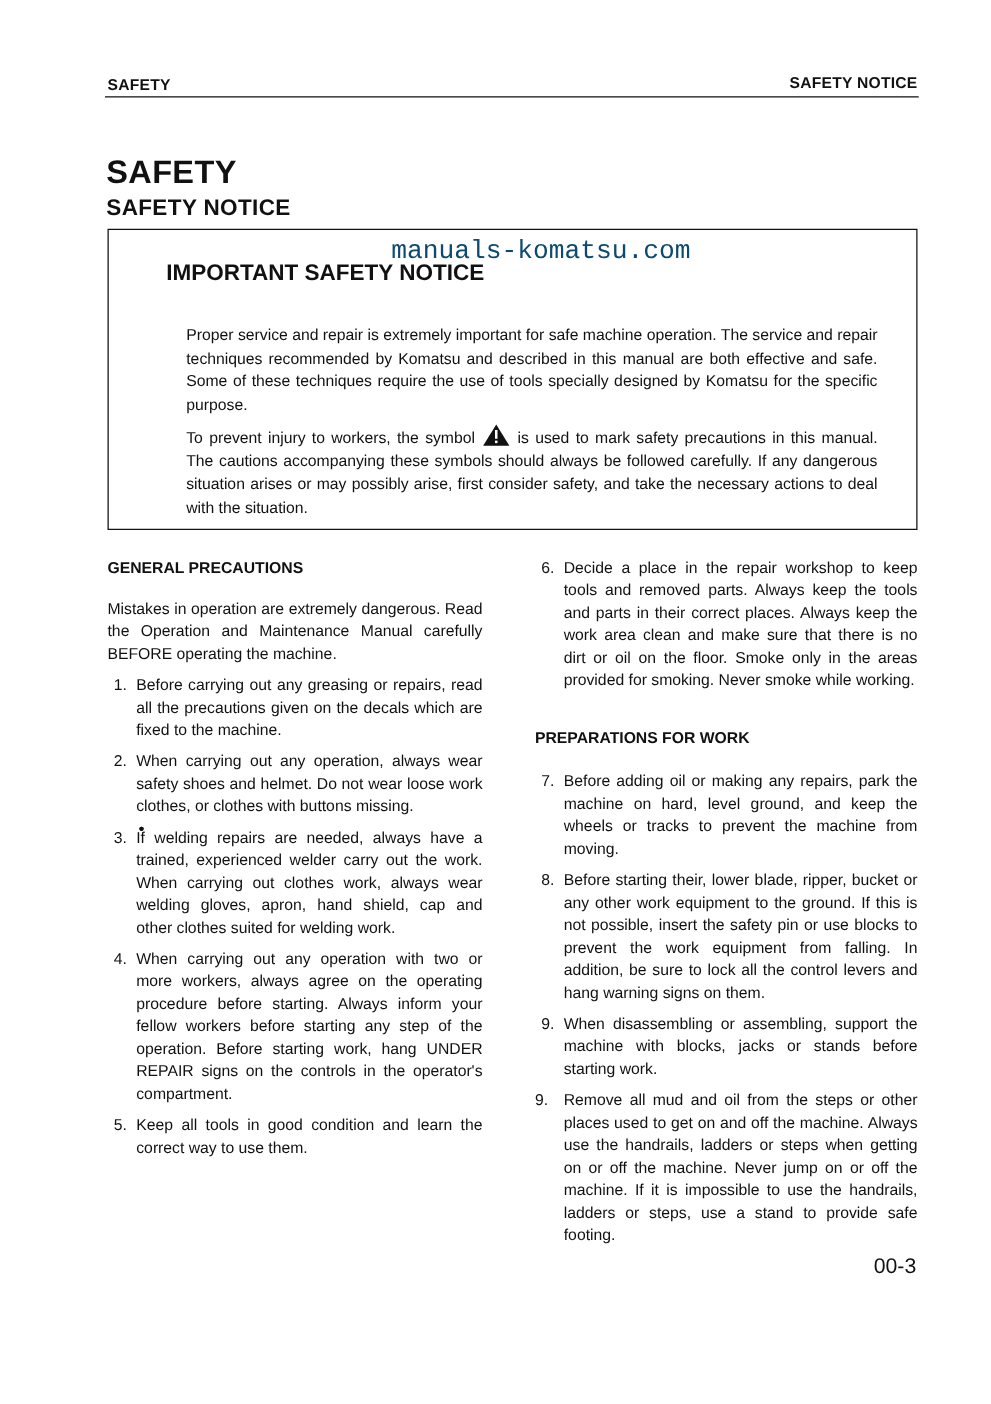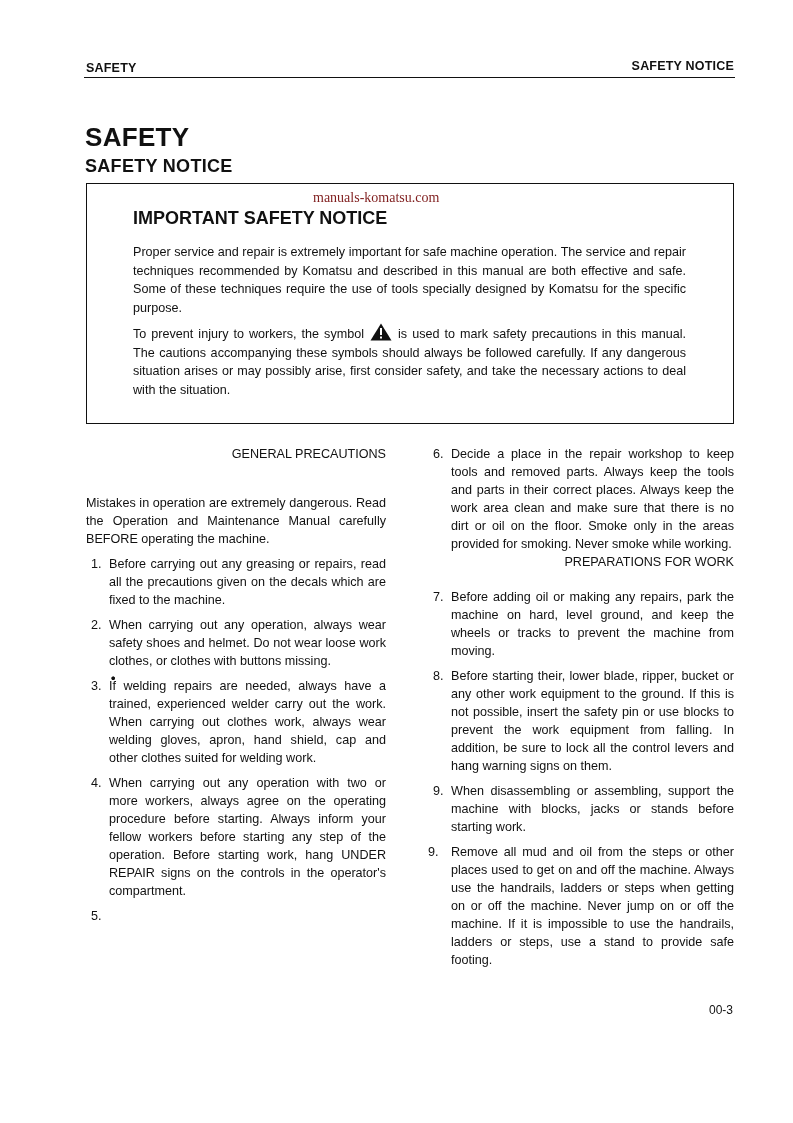--- a/index.html
+++ b/index.html
@@ -3,37 +3,37 @@
 <meta charset="utf-8">
 <style>
   html, body { margin:0; padding:0; background:#ffffff; }
   body { width:793px; height:1123px; position:relative; overflow:hidden; color:#111; font-family:"Liberation Sans", sans-serif; }
   .hdr-left { position:absolute; left:86px; top:61px; font-size:12.5px; font-weight:bold; letter-spacing:0.2px; }
   .hdr-right { position:absolute; right:59px; top:59px; font-size:12.5px; font-weight:bold; letter-spacing:0.2px; }
   .hdr-rule { position:absolute; left:84px; top:77px; width:651px; height:0; border-top:1.5px solid #111; }
   .title { position:absolute; left:85px; top:122px; font-size:26px; font-weight:bold; letter-spacing:0.3px; }
   .subtitle { position:absolute; left:85px; top:156px; font-size:18px; font-weight:bold; letter-spacing:0.3px; }
   .notice-box { position:absolute; left:86px; top:183px; width:648px; height:241px; border:1.5px solid #111; box-sizing:border-box; }
-  .watermark { position:absolute; left:313px; top:190px; font-size:14px; color:#7f1d1d; font-family:Liberation Serif, serif; }
+  .watermark { position:absolute; left:313px; top:190px; font-size:21px; color:#0c4a6e; font-family:Liberation Mono, monospace; }
   .notice-title { position:absolute; left:133px; top:208px; font-size:18px; font-weight:bold; }
-  .notice-p { position:absolute; left:133px; width:553px; font-size:12.6px; line-height:18.7px; text-align:justify; margin:0; }
+  .notice-p { position:absolute; left:133px; width:553px; font-size:12.6px; line-height:18.7px; text-align:justify; margin:16px; }
   .notice-p1 { top:243px; }
   .notice-p2 { top:323px; }
   .warn-icon { display:inline-block; width:22px; height:18px; vertical-align:-3px; margin:0 1px; }
   .col { position:absolute; width:300px; font-size:12.6px; line-height:18px; }
   .col-left { left:86px; top:445px; }
   .col-right { left:428px; top:445px; width:306px; }
-  .section-head { font-size:12.6px; font-weight:normal; margin:0;text-align:right; }
+  .section-head { font-size:12.6px; font-weight:bold; margin:0; }
   .para { text-align:justify; margin:0; }
   .item { position:relative; padding-left:23px; text-align:justify; margin:0; }
   .item .num { position:absolute; left:5px; top:0; }
   .item.wide .num { left:0; }
   .bullet { position:relative; padding-left:16px; text-align:justify; margin:0; }
   .bullet .dot { position:absolute; left:2px; top:0; }
-  .page-num { position:absolute; right:60px; top:1003px; font-size:12px; }
+  .page-num { position:absolute; right:60px; top:1003px; font-size:17px; }
 </style>
 </head>
 <body>
 
 <div class="hdr-left">SAFETY</div>
 <div class="hdr-right">SAFETY NOTICE</div>
 <div class="hdr-rule"></div>
 
 <div class="title">SAFETY</div>
 <div class="subtitle">SAFETY NOTICE</div>
@@ -44,21 +44,21 @@
 
 <p class="notice-p notice-p1">Proper service and repair is extremely important for safe machine operation. The service and repair techniques recommended by Komatsu and described in this manual are both effective and safe. Some of these techniques require the use of tools specially designed by Komatsu for the specific purpose.</p>
 <p class="notice-p notice-p2"><span>To prevent injury to workers, the symbol</span> <span class="warn-icon"><svg width="22" height="18" viewBox="0 0 22 18">
         <polygon points="11,0.5 21.5,17.5 0.5,17.5" fill="#111"></polygon>
         <rect x="10" y="5" width="2" height="7" fill="#fff"></rect>
         <rect x="10" y="13.5" width="2" height="2" fill="#fff"></rect>
       </svg></span> <span>is used to mark safety precautions in this manual. The cautions accompanying these symbols should always be followed carefully. If any dangerous situation arises or may possibly arise, first consider safety, and take the necessary actions to deal with the situation.</span></p>
 
 <div class="col col-left">
   <p class="section-head">GENERAL PRECAUTIONS</p>
-  <p class="para" style="margin-top:31px;">Mistakes in operation are extremely dangerous. Read the Operation and Maintenance Manual carefully BEFORE operating the machine.</p>
+  <p class="para" style="margin-top:15px;">Mistakes in operation are extremely dangerous. Read the Operation and Maintenance Manual carefully BEFORE operating the machine.</p>
 
   <div class="item" style="margin-top:7px;">
     <span class="num">1.</span>
     <span>Before carrying out any greasing or repairs, read all the precautions given on the decals which are fixed to the machine.</span>
   </div>
 
   <div class="item" style="margin-top:7px;">
     <span class="num">2.</span>
     <span>When carrying out any operation, always wear safety shoes and helmet. Do not wear loose work clothes, or clothes with buttons missing.</span>
     <div class="bullet">
@@ -74,30 +74,31 @@
     <span>If welding repairs are needed, always have a trained, experienced welder carry out the work. When carrying out clothes work, always wear welding gloves, apron, hand shield, cap and other clothes suited for welding work.</span>
   </div>
 
   <div class="item" style="margin-top:7px;">
     <span class="num">4.</span>
     <span>When carrying out any operation with two or more workers, always agree on the operating procedure before starting. Always inform your fellow workers before starting any step of the operation. Before starting work, hang UNDER REPAIR signs on the controls in the operator's compartment.</span>
   </div>
 
   <div class="item" style="margin-top:7px;">
     <span class="num">5.</span>
+    <span>Keep all tools in good condition and learn the correct way to use them.</span>
   </div>
 </div>
 
 <div class="col col-right">
   <div class="item">
     <span class="num">6.</span>
     <span>Decide a place in the repair workshop to keep tools and removed parts. Always keep the tools and parts in their correct places. Always keep the work area clean and make sure that there is no dirt or oil on the floor. Smoke only in the areas provided for smoking. Never smoke while working.</span>
   </div>
 
-  <p class="section-head" style="">PREPARATIONS FOR WORK</p>
+  <p class="section-head" style="margin-top:28px;">PREPARATIONS FOR WORK</p>
 
   <div class="item" style="margin-top:17px;">
     <span class="num">7.</span>
     <span>Before adding oil or making any repairs, park the machine on hard, level ground, and keep the wheels or tracks to prevent the machine from moving.</span>
   </div>
 
   <div class="item" style="margin-top:7px;">
     <span class="num">8.</span>
     <span>Before starting their, lower blade, ripper, bucket or any other work equipment to the ground. If this is not possible, insert the safety pin or use blocks to prevent the work equipment from falling. In addition, be sure to lock all the control levers and hang warning signs on them.</span>
   </div>

